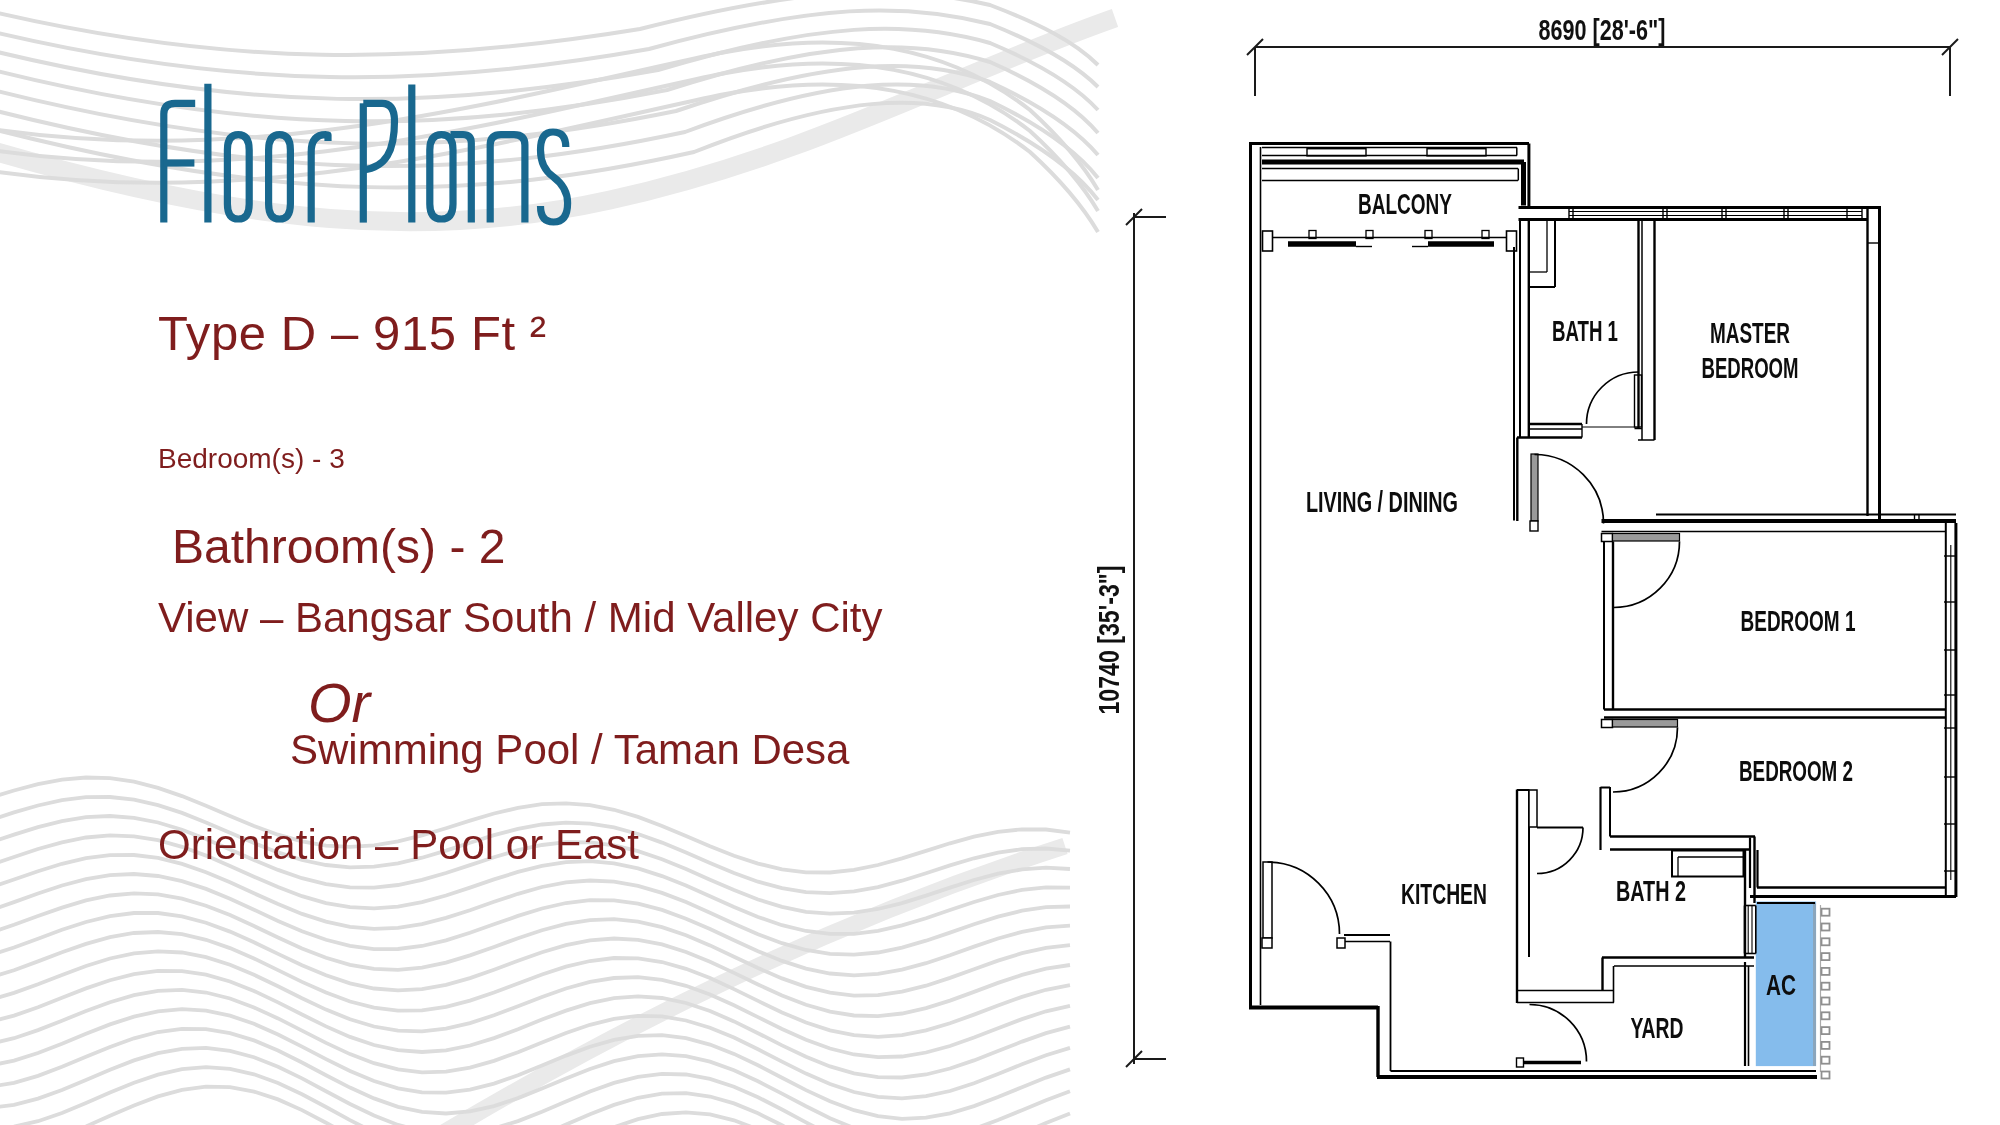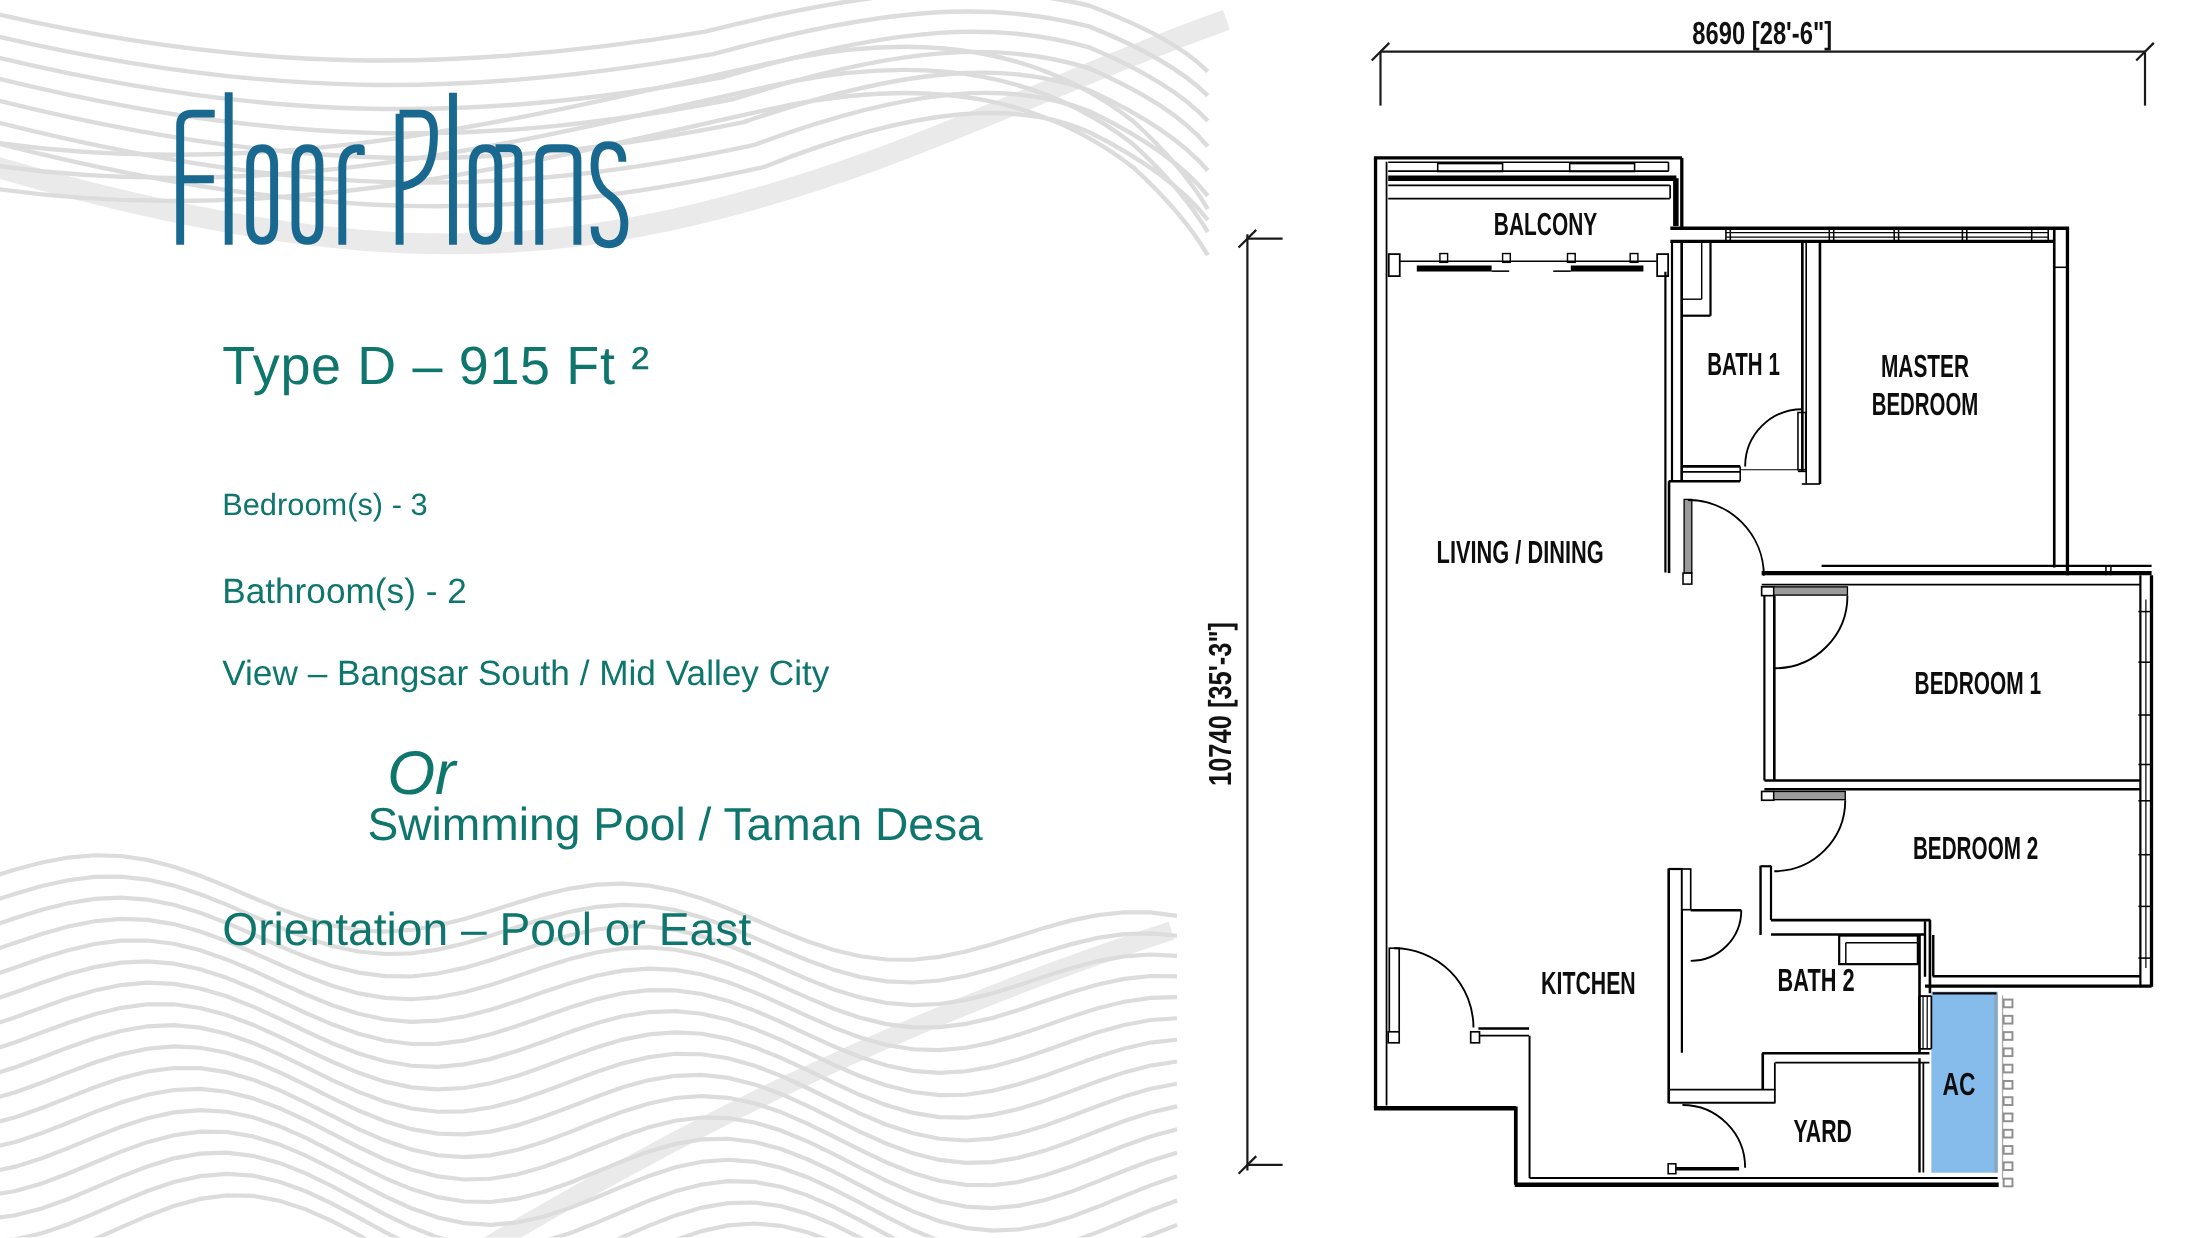--- a/index.html
+++ b/index.html
@@ -1,18 +1,18 @@
 <!DOCTYPE html>
 <html><head>
 <meta charset="utf-8">
 <style>
   html,body{margin:0;padding:0;background:#ffffff;}
   body{width:2000px;height:1125px;overflow:hidden;position:relative;
        font-family:"Liberation Sans", sans-serif;}
-  .tx{position:absolute;color:#0f766e;white-space:nowrap;margin-left:44px;}
+  .tx{position:absolute;color:#7f1d1d;white-space:nowrap;}
   svg{position:absolute;left:0;top:0;}
   svg text{font-family:"Liberation Sans", sans-serif;}
 </style>
 </head>
 <body>
 <svg width="2000" height="1125" viewBox="0 0 2000 1125">
   <defs>
       <clipPath id="wz">
         <rect x="0" y="0" width="1118" height="1125"></rect>
       </clipPath>
@@ -338,21 +338,21 @@
       </g>
       <text x="1781" y="995" font-size="29" font-weight="bold" fill="#0d0d0d" stroke="none" text-anchor="middle" textLength="30" lengthAdjust="spacingAndGlyphs">AC</text>
     </g>
   </g>
 </svg>
 
 <div class="tx" style="left:158px;top:305px;font-size:49px;letter-spacing:0.6px;">Type D – 915 Ft ²</div>
 
 <div class="tx" style="left:158px;top:443px;font-size:28px;">Bedroom(s) - 3</div>
 
-<div class="tx" style="left:158px;top:519px;font-size:32px;">Bathroom(s) - 2</div>
-
-<div class="tx" style="left:158px;top:594px;font-size:32px;">View – Bangsar South / Mid Valley City</div>
+<div class="tx" style="left:172px;top:519px;font-size:48px;">Bathroom(s) - 2</div>
+
+<div class="tx" style="left:158px;top:594px;font-size:42px;">View – Bangsar South / Mid Valley City</div>
 
 <div class="tx" style="left:308px;top:670px;font-size:56px;font-style:italic;">Or</div>
 
 <div class="tx" style="left:290px;top:726px;font-size:42px;">Swimming Pool / Taman Desa</div>
 
 <div class="tx" style="left:158px;top:821px;font-size:42px;">Orientation – Pool or East</div>
 
 </body></html>

